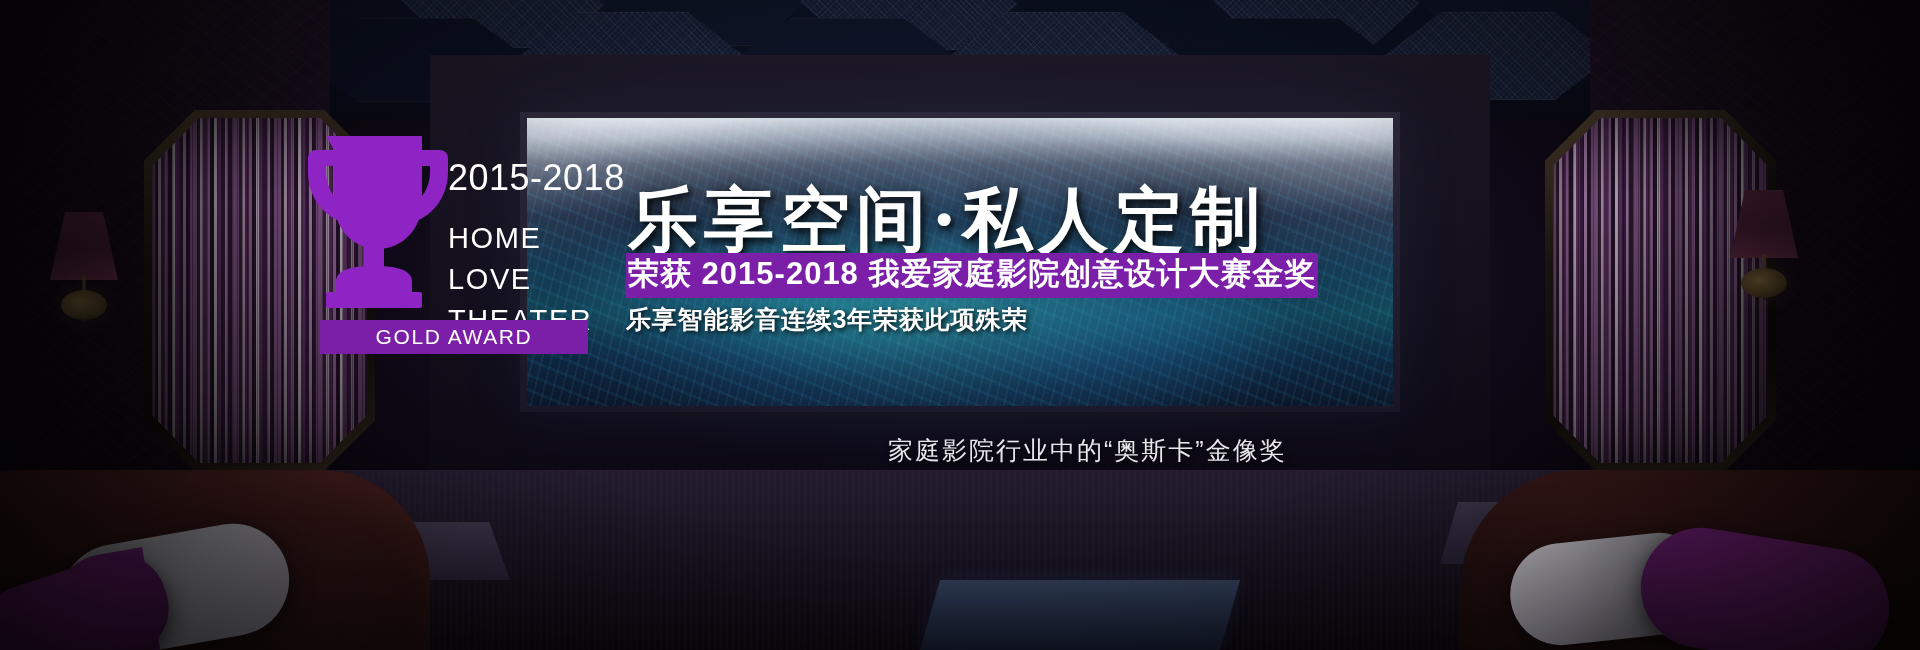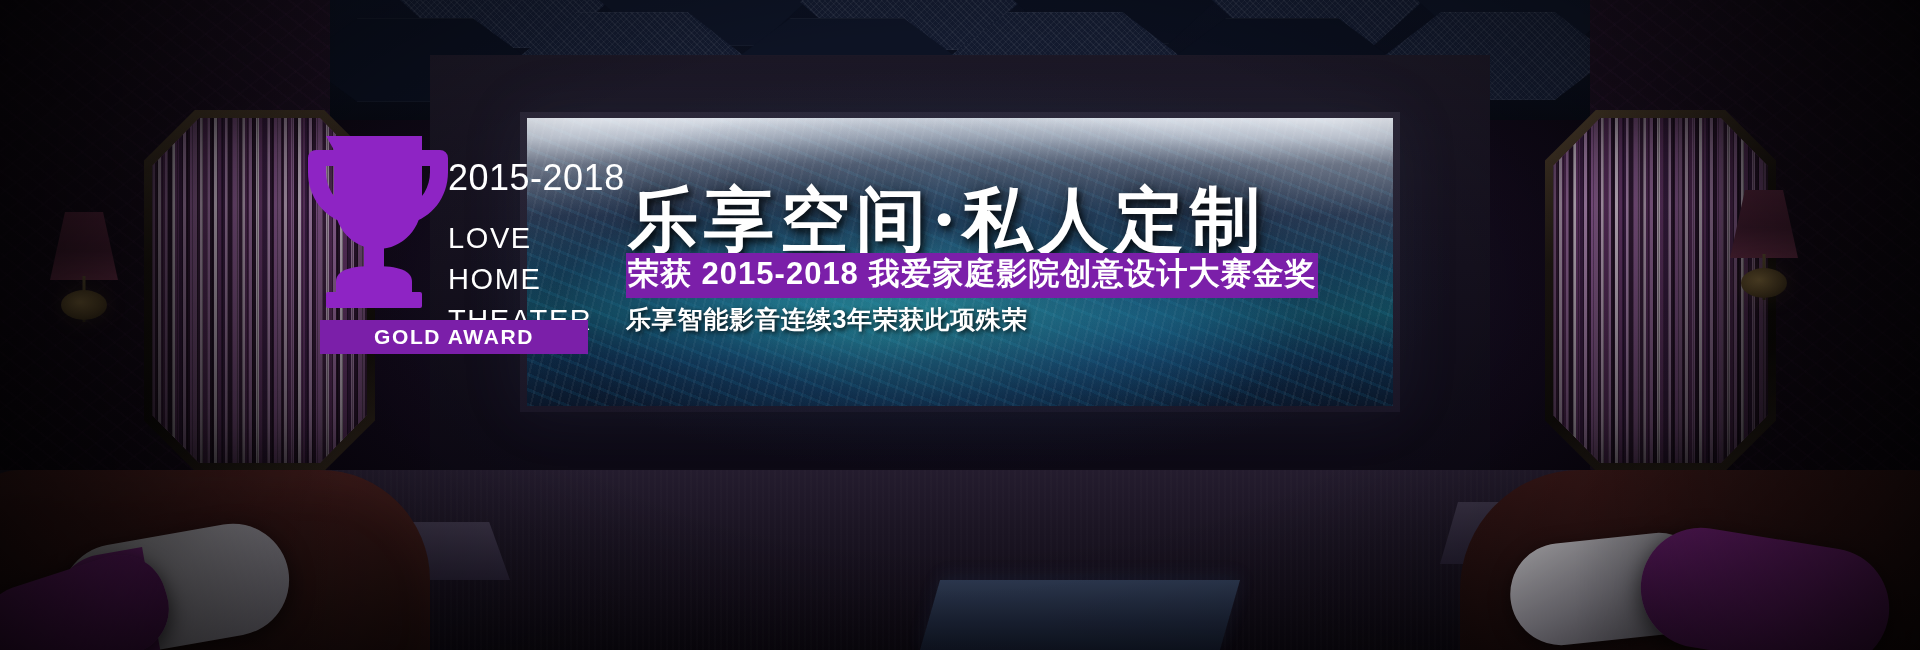--- a/index.html
+++ b/index.html
@@ -262,21 +262,21 @@
     letter-spacing:1.6px; white-space:nowrap;
   }
 
   
   .gold-bar {
     left:320px; top:320px; width:268px; height:34px;
     background:#7b1fa9;
     display:flex; align-items:center; justify-content:center;
   }
   .gold-bar span {
-    color:#fff; font-size:21px; font-weight:700; letter-spacing:1.6px;
+    color:#fff; font-size:21px; font-weight:400; letter-spacing:1.6px;
   }
 
   
   .headline {
     left:628px; top:174px;
     color:#fff;
     font-family:"DejaVu Serif","Liberation Serif",serif;
     font-size:70px; font-weight:700; letter-spacing:6px;
     white-space:nowrap;
     text-shadow:3px 4px 7px rgba(0,0,0,0.85), 0 0 26px rgba(0,0,0,0.55);
@@ -391,33 +391,34 @@
         <rect x="64" y="96" width="20" height="42" fill="#8e24c4"></rect>
         <path fill="#8e24c4" d="M36 150 c0 -12 14 -16 38 -16 s38 4 38 16
           v10 h-76 z"></path>
         <rect x="26" y="160" width="96" height="16" rx="2" fill="#8e24c4"></rect>
       </svg>
     </div>
 
     <div class="layer award-block">
       <div class="years">2015-2018</div>
       <div class="lht">
+        <div>HOME</div>
         <div>LOVE</div>
-        <div>HOME</div>
         <div>THEATER</div>
       </div>
     </div>
 
     <div class="layer gold-bar">
       <span>GOLD AWARD</span>
     </div>
 
     <div class="layer headline">乐享空间·私人定制</div>
 
     <div class="layer sub-bar">
       <span>荣获 2015-2018 我爱家庭影院创意设计大赛金奖</span>
     </div>
 
     <div class="layer tagline">乐享智能影音连续3年荣获此项殊荣</div>
 
+    <div class="layer caption">家庭影院行业中的“奥斯卡”金像奖</div>
 
   </div>
 </div>
 
 </body></html>

